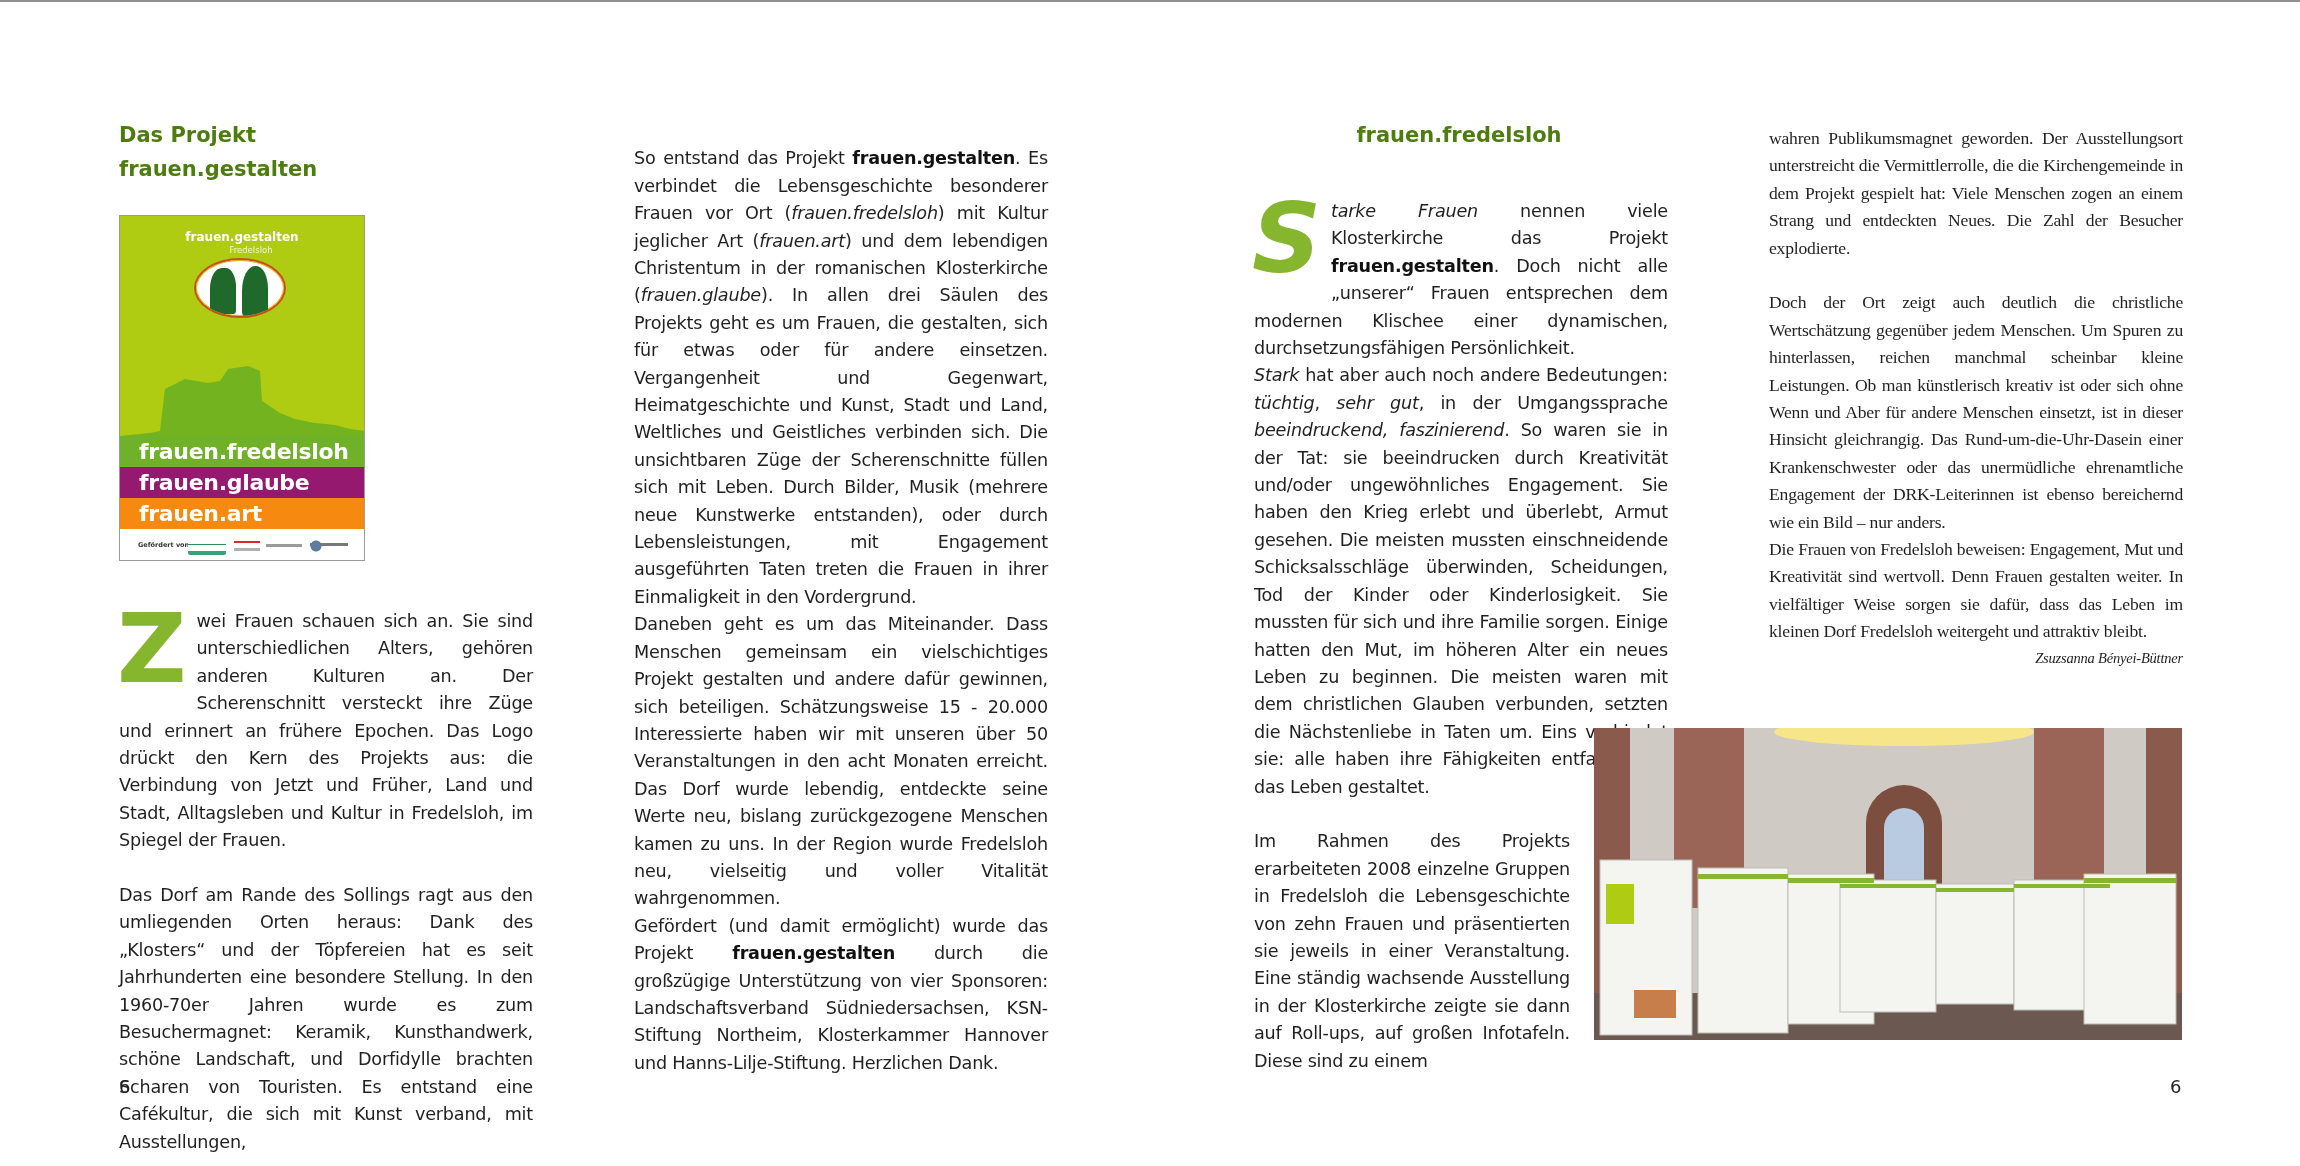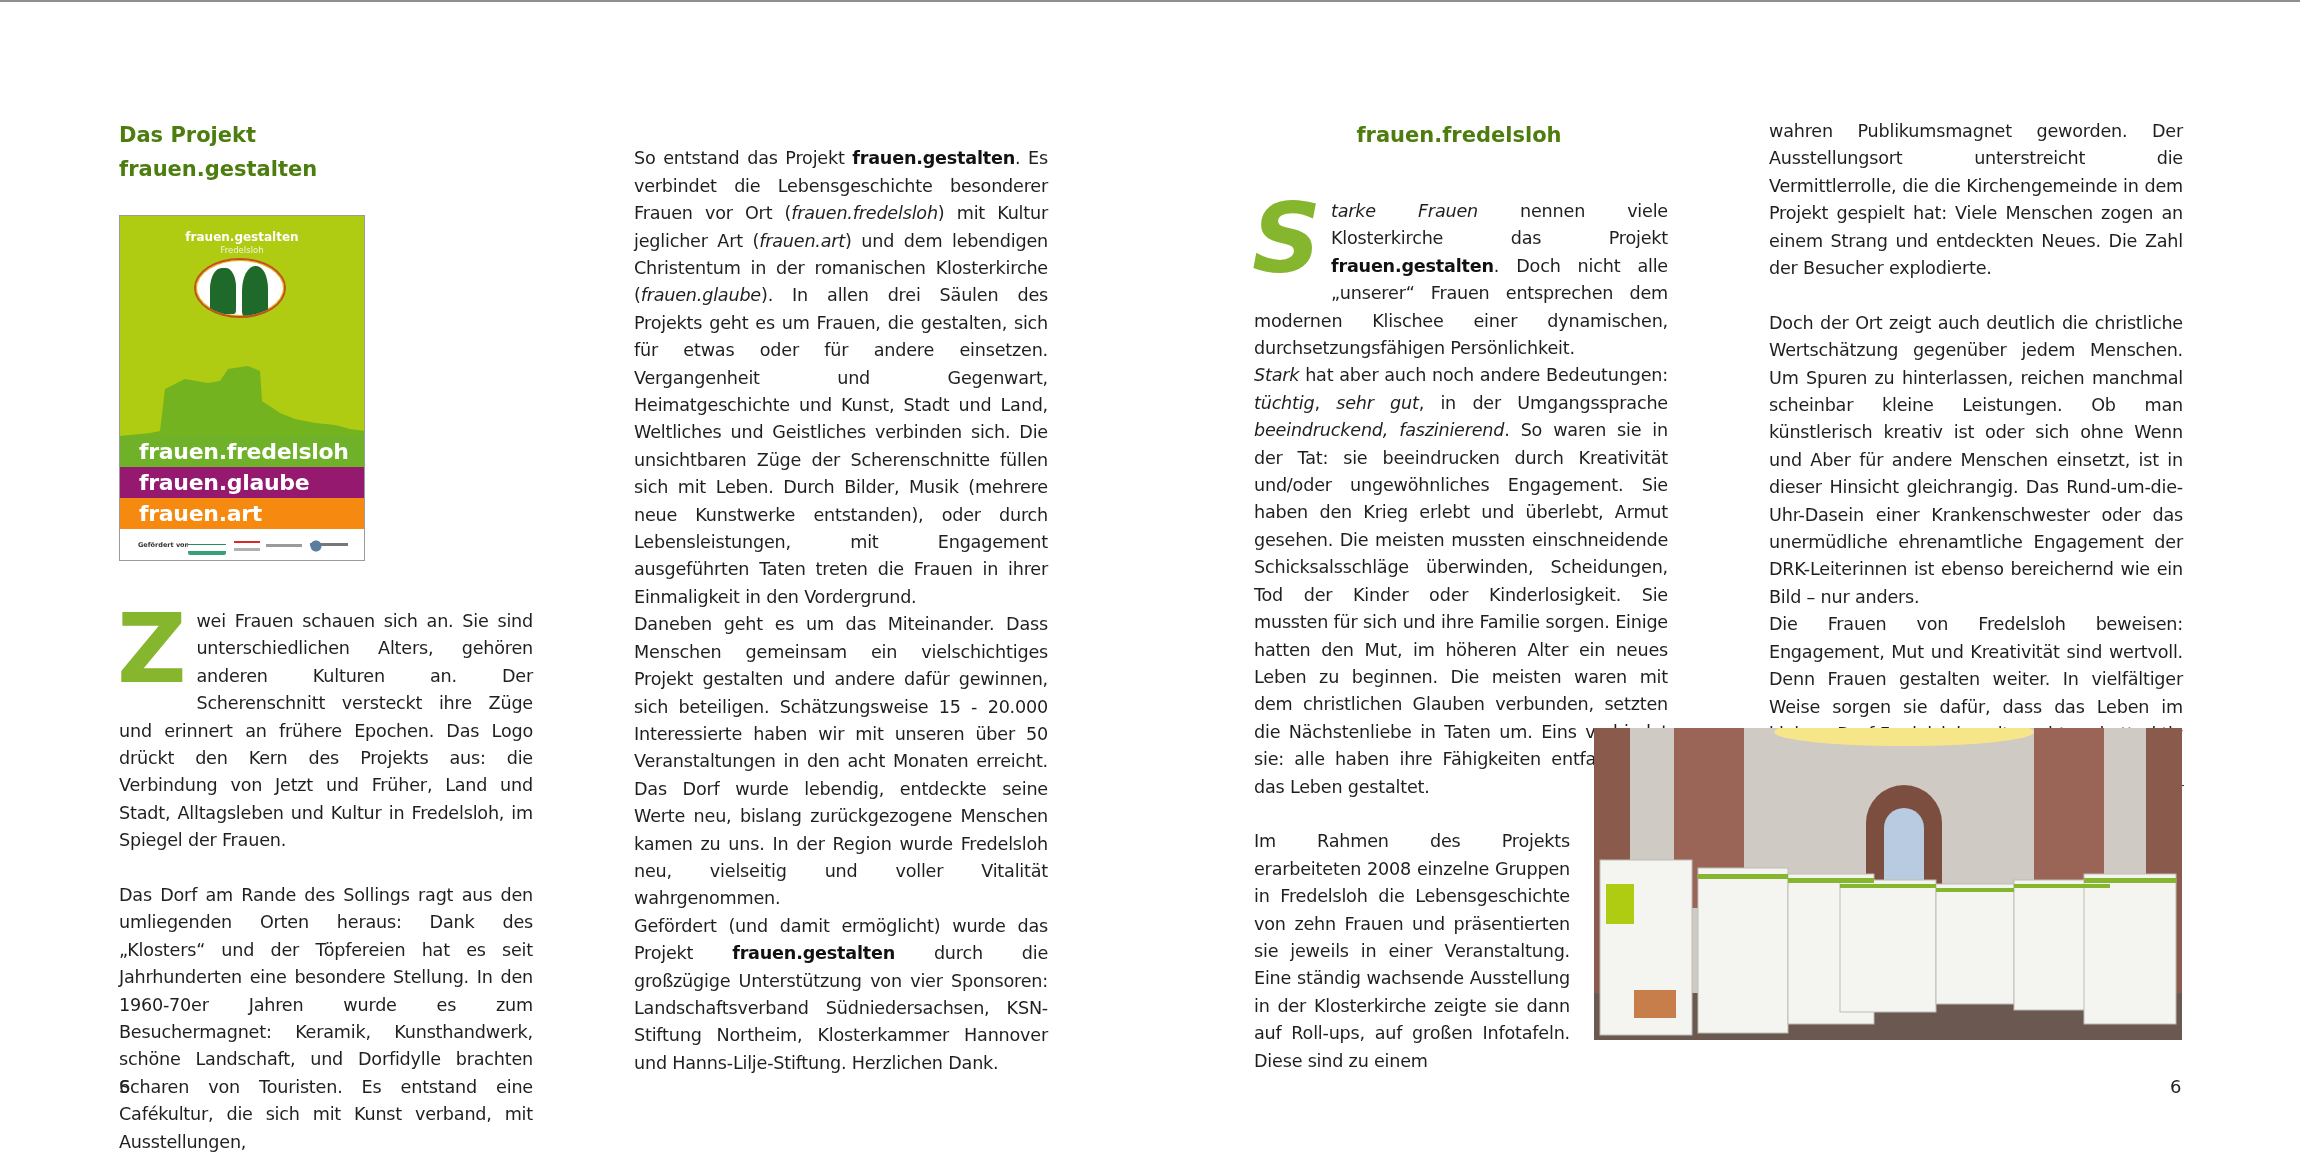--- a/index.html
+++ b/index.html
@@ -25,21 +25,21 @@
   b { font-weight: bold; color: #111; }
   i { font-style: italic; }
   .author { text-align: right; font-style: italic; font-size: 14.5px; line-height: 24px; }
 
   
   .poster {
     position: absolute; left: 119px; top: 213px; width: 246px; height: 346px;
     border: 1px solid #9a9a9a; background: #afcb12; overflow: hidden; box-sizing: border-box;
   }
   .poster .ptitle { position: absolute; top: 14px; width: 100%; text-align: center; color: #fff; font-weight: bold; font-size: 12px; }
-  .poster .psub { position: absolute; top: 29px; width: 100%; text-align: center; color: #f3f7d8; font-size: 8.5px; }
+  .poster .psub { position: absolute; top: 29px; width: 100%; text-align: center; color: #f3f7d8; font-size: 8.5px; padding-left: 9px; }
   .poster .oval {
     position: absolute; left: 74px; top: 42px; width: 88px; height: 56px; border-radius: 50%;
     background: #fff; border: 2px solid #c5511a; box-shadow: 0 0 0 1px #e3b800 inset; overflow: hidden;
   }
   .poster .oval .h1 { position: absolute; left: 14px; top: 8px; width: 26px; height: 46px; background: #1f6a2a; border-radius: 45% 40% 10% 10%; }
   .poster .oval .h2 { position: absolute; left: 46px; top: 6px; width: 26px; height: 50px; background: #1f6a2a; border-radius: 50% 45% 10% 10%; }
   .poster .castle { position: absolute; left: 0; top: 145px; width: 246px; height: 105px; }
   .band { position: absolute; left: 0; width: 100%; height: 31px; color: #fff; font-weight: bold; font-size: 22px; line-height: 31px; padding-left: 19px; box-sizing: border-box; letter-spacing: -0.3px; }
   .band.green { top: 220px; background: #6fb22a; }
   .band.purple { top: 251px; background: #94196f; }
@@ -102,21 +102,21 @@
 
 <div class="col" style="left:1254px; top:196px;">
   <p>
     <span class="dropcap italic">S</span><i>tarke Frauen</i><span> nennen viele Klosterkirche das Projekt </span><b>frauen.gestalten</b><span>. Doch nicht alle „unserer“ Frauen entsprechen dem modernen Klischee einer dynamischen, durchsetzungsfähigen Persönlichkeit.</span>
   </p>
   <p><i>Stark</i><span> hat aber auch noch andere Bedeutungen: </span><i>tüchtig</i><span>, </span><i>sehr gut</i><span>, in der Umgangssprache </span><i>beeindruckend, faszinierend</i><span>. So waren sie in der Tat: sie beeindrucken durch Kreativität und/oder ungewöhnliches Engagement. Sie haben den Krieg erlebt und überlebt, Armut gesehen. Die meisten mussten einschneidende Schicksalsschläge überwinden, Scheidungen, Tod der Kinder oder Kinderlosigkeit. Sie mussten für sich und ihre Familie sorgen. Einige hatten den Mut, im höheren Alter ein neues Leben zu beginnen. Die meisten waren mit dem christlichen Glauben verbunden, setzten die Nächstenliebe in Taten um. Eins verbindet sie: alle haben ihre Fähigkeiten entfaltet und das Leben gestaltet.</span></p>
   <div class="gap"></div>
   <p style="width:316px;">Im Rahmen des Projekts erarbeiteten 2008 einzelne Gruppen in Fredelsloh die Lebensgeschichte von zehn Frauen und präsentierten sie jeweils in einer Veranstaltung. Eine ständig wachsende Ausstellung in der Klosterkirche zeigte sie dann auf Roll-ups, auf großen Infotafeln. Diese sind zu einem</p>
 </div>
 
-<div class="col" style="left:1769px; top:116px;">
+<div class="col" style="left:1769px; top:123px;font-family:Liberation Serif, serif;">
   <p>wahren Publikumsmagnet geworden. Der Ausstellungsort unterstreicht die Vermittlerrolle, die die Kirchengemeinde in dem Projekt gespielt hat: Viele Menschen zogen an einem Strang und entdeckten Neues. Die Zahl der Besucher explodierte.</p>
   <div class="gap"></div>
   <p>Doch der Ort zeigt auch deutlich die christliche Wertschätzung gegenüber jedem Menschen. Um Spuren zu hinterlassen, reichen manchmal scheinbar kleine Leistungen. Ob man künstlerisch kreativ ist oder sich ohne Wenn und Aber für andere Menschen einsetzt, ist in dieser Hinsicht gleichrangig. Das Rund-um-die-Uhr-Dasein einer Krankenschwester oder das unermüdliche ehrenamtliche Engagement der DRK-Leiterinnen ist ebenso bereichernd wie ein Bild – nur anders.</p>
   <p>Die Frauen von Fredelsloh beweisen: Engagement, Mut und Kreativität sind wertvoll. Denn Frauen gestalten weiter. In vielfältiger Weise sorgen sie dafür, dass das Leben im kleinen Dorf Fredelsloh weitergeht und attraktiv bleibt.</p>
   <p class="author">Zsuzsanna Bényei-Büttner</p>
 </div>
 
 <div class="photo">
   <svg width="588" height="312" viewBox="0 0 588 312">
     <rect x="0" y="0" width="588" height="312" fill="#cfcac3"></rect>

